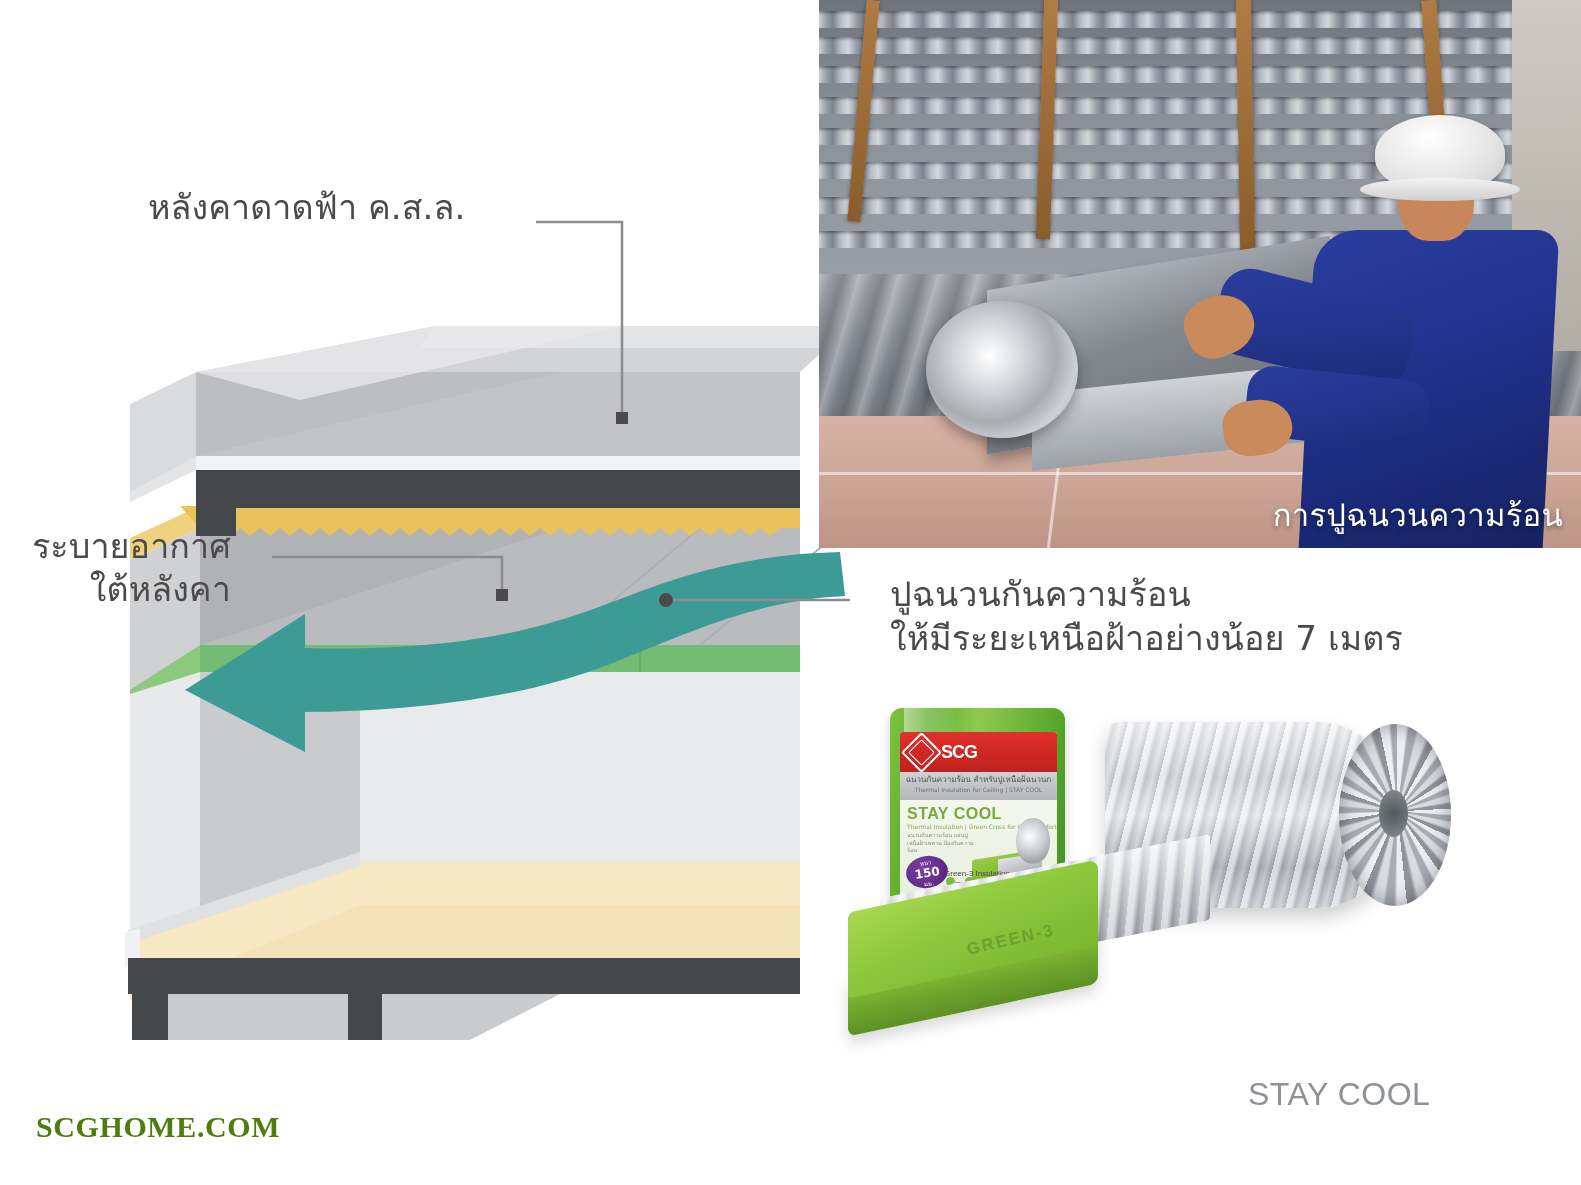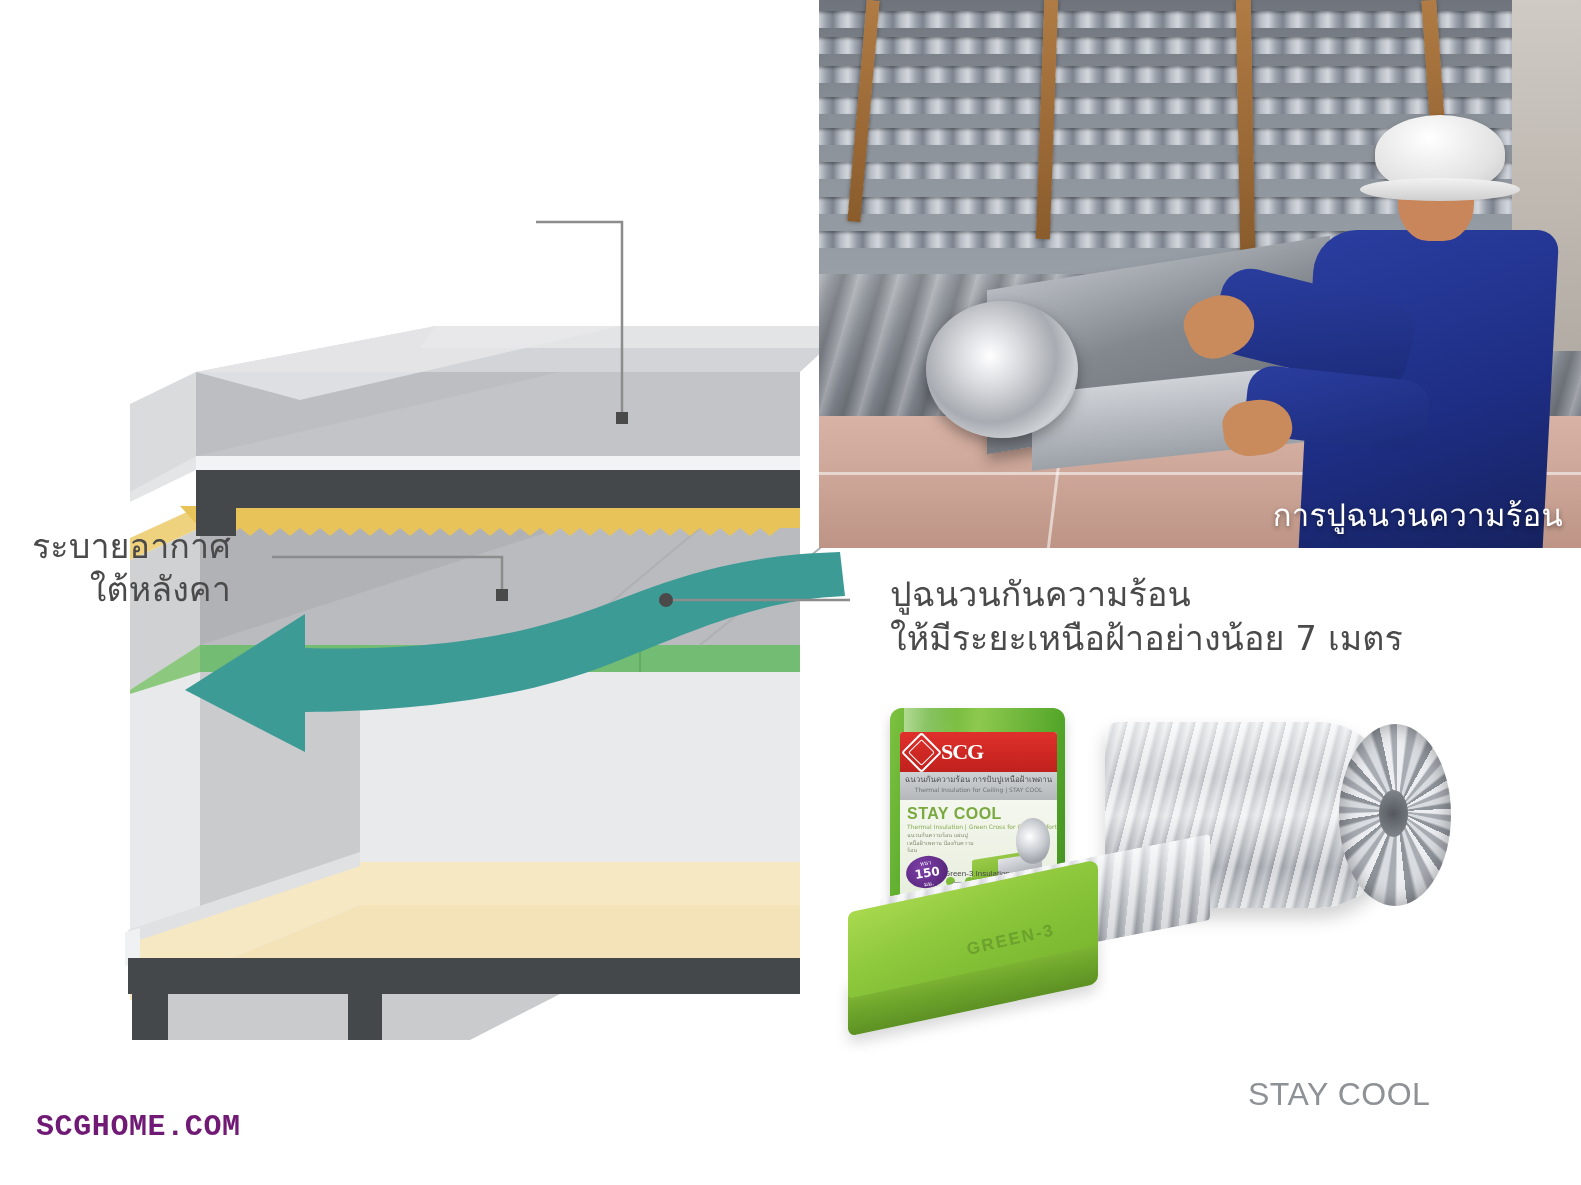--- a/index.html
+++ b/index.html
@@ -151,22 +151,22 @@
     box-sizing:border-box;
   }
   .pack .scg-logo{
     width:25px;height:25px;border:2px solid #ffffff;
     transform:rotate(45deg);border-radius:3px;position:relative;flex:0 0 auto;
   }
   .pack .scg-logo::after{
     content:"";position:absolute;inset:3px;border:1px solid #fff;border-radius:2px;
   }
   .pack .scg-text{
-    color:#fff;font-size:22px;font-weight:bold;letter-spacing:-1px;
-    font-family:Liberation Serif, serif;
+    color:#fff;font-size:18px;font-weight:bold;letter-spacing:-1px;
+    font-family:Liberation Sans, sans-serif;
   }
   .pack .greybar{
     position:absolute;left:0;top:40px;width:100%;height:28px;
     background:linear-gradient(180deg,#cfd2d4,#b4b8bb);
     color:#4a4a4a;font-size:8px;text-align:center;padding-top:3px;
     box-sizing:border-box;line-height:1.35;
   }
   .pack .greybar .en{font-size:6px;color:#6d7174;}
   .pack .body{
     position:absolute;left:0;top:68px;width:100%;bottom:30px;
@@ -282,22 +282,22 @@
   }
   .prod-caption{
     position:absolute;left:378px;top:343px;color:#8e9296;
     font-size:32px;line-height:1.28;white-space:pre-line;
   }
   .prod-caption .en{font-family:"Liberation Sans",sans-serif;letter-spacing:.5px;}
 
   
   .footer{
     position:absolute;left:36px;top:1110px;
-    color:#701a75;font-size:30px;font-weight:bold;letter-spacing:.6px;
-    font-family:Liberation Mono, monospace;
+    color:#4d7c0f;font-size:30px;font-weight:bold;letter-spacing:.6px;
+    font-family:Liberation Serif, serif;
   }
 </style>
 </head>
 <body>
 
 <div class="stage">
 
   <div class="diagram">
     <svg width="850" height="1060" viewBox="0 0 850 1060">
 
@@ -378,20 +378,21 @@
         <rect x="496" y="589" width="12" height="12" fill="#4a4a4a"></rect>
       </g>
 
       <g>
         <path d="M668,600 L880,600" stroke="#8c8c8c" stroke-width="2.5" fill="none"></path>
         <circle cx="666" cy="600" r="7" fill="#4a4a4a"></circle>
       </g>
     </svg>
   </div>
 
+  <div class="label" id="lbl-roof">หลังคาดาดฟ้า ค.ส.ล.</div>
 
   <div class="label" id="lbl-vent">ระบายอากาศ
 ใต้หลังคา</div>
 
   <div class="label" id="lbl-insul">ปูฉนวนกันความร้อน
 ให้มีระยะเหนือฝ้าอย่างน้อย 7 เมตร</div>
 
   <div class="photo">
     <div class="roofzone">
       <div class="tilerow" style="top:4%;"></div>
@@ -430,21 +431,21 @@
   <div class="product">
 
     <div class="pack">
       <div class="gloss"></div>
       <div class="face">
         <div class="redbar">
           <span class="scg-logo"></span>
           <span class="scg-text">SCG</span>
         </div>
         <div class="greybar">
-          <div>ฉนวนกันความร้อน การปับปูเหนือฝ้าเพดาน</div>
+          <div>ฉนวนกันความร้อน สำหรับปูเหนือฝ้ฉนวนก</div>
           <div class="en">Thermal Insulation for Ceiling | STAY COOL</div>
         </div>
         <div class="body">
           <div class="staycool">STAY COOL</div>
           <div class="sub1">Thermal Insulation | Green Cross for Cool Comfort</div>
           <div class="sub2">ฉนวนกันความร้อน แผ่นปูเหนือฝ้าเพดาน ป้องกันความร้อน</div>
           <div class="minipic">
             <div class="mgreen"></div>
             <div class="mfoil"></div>
             <div class="mroll"></div>

